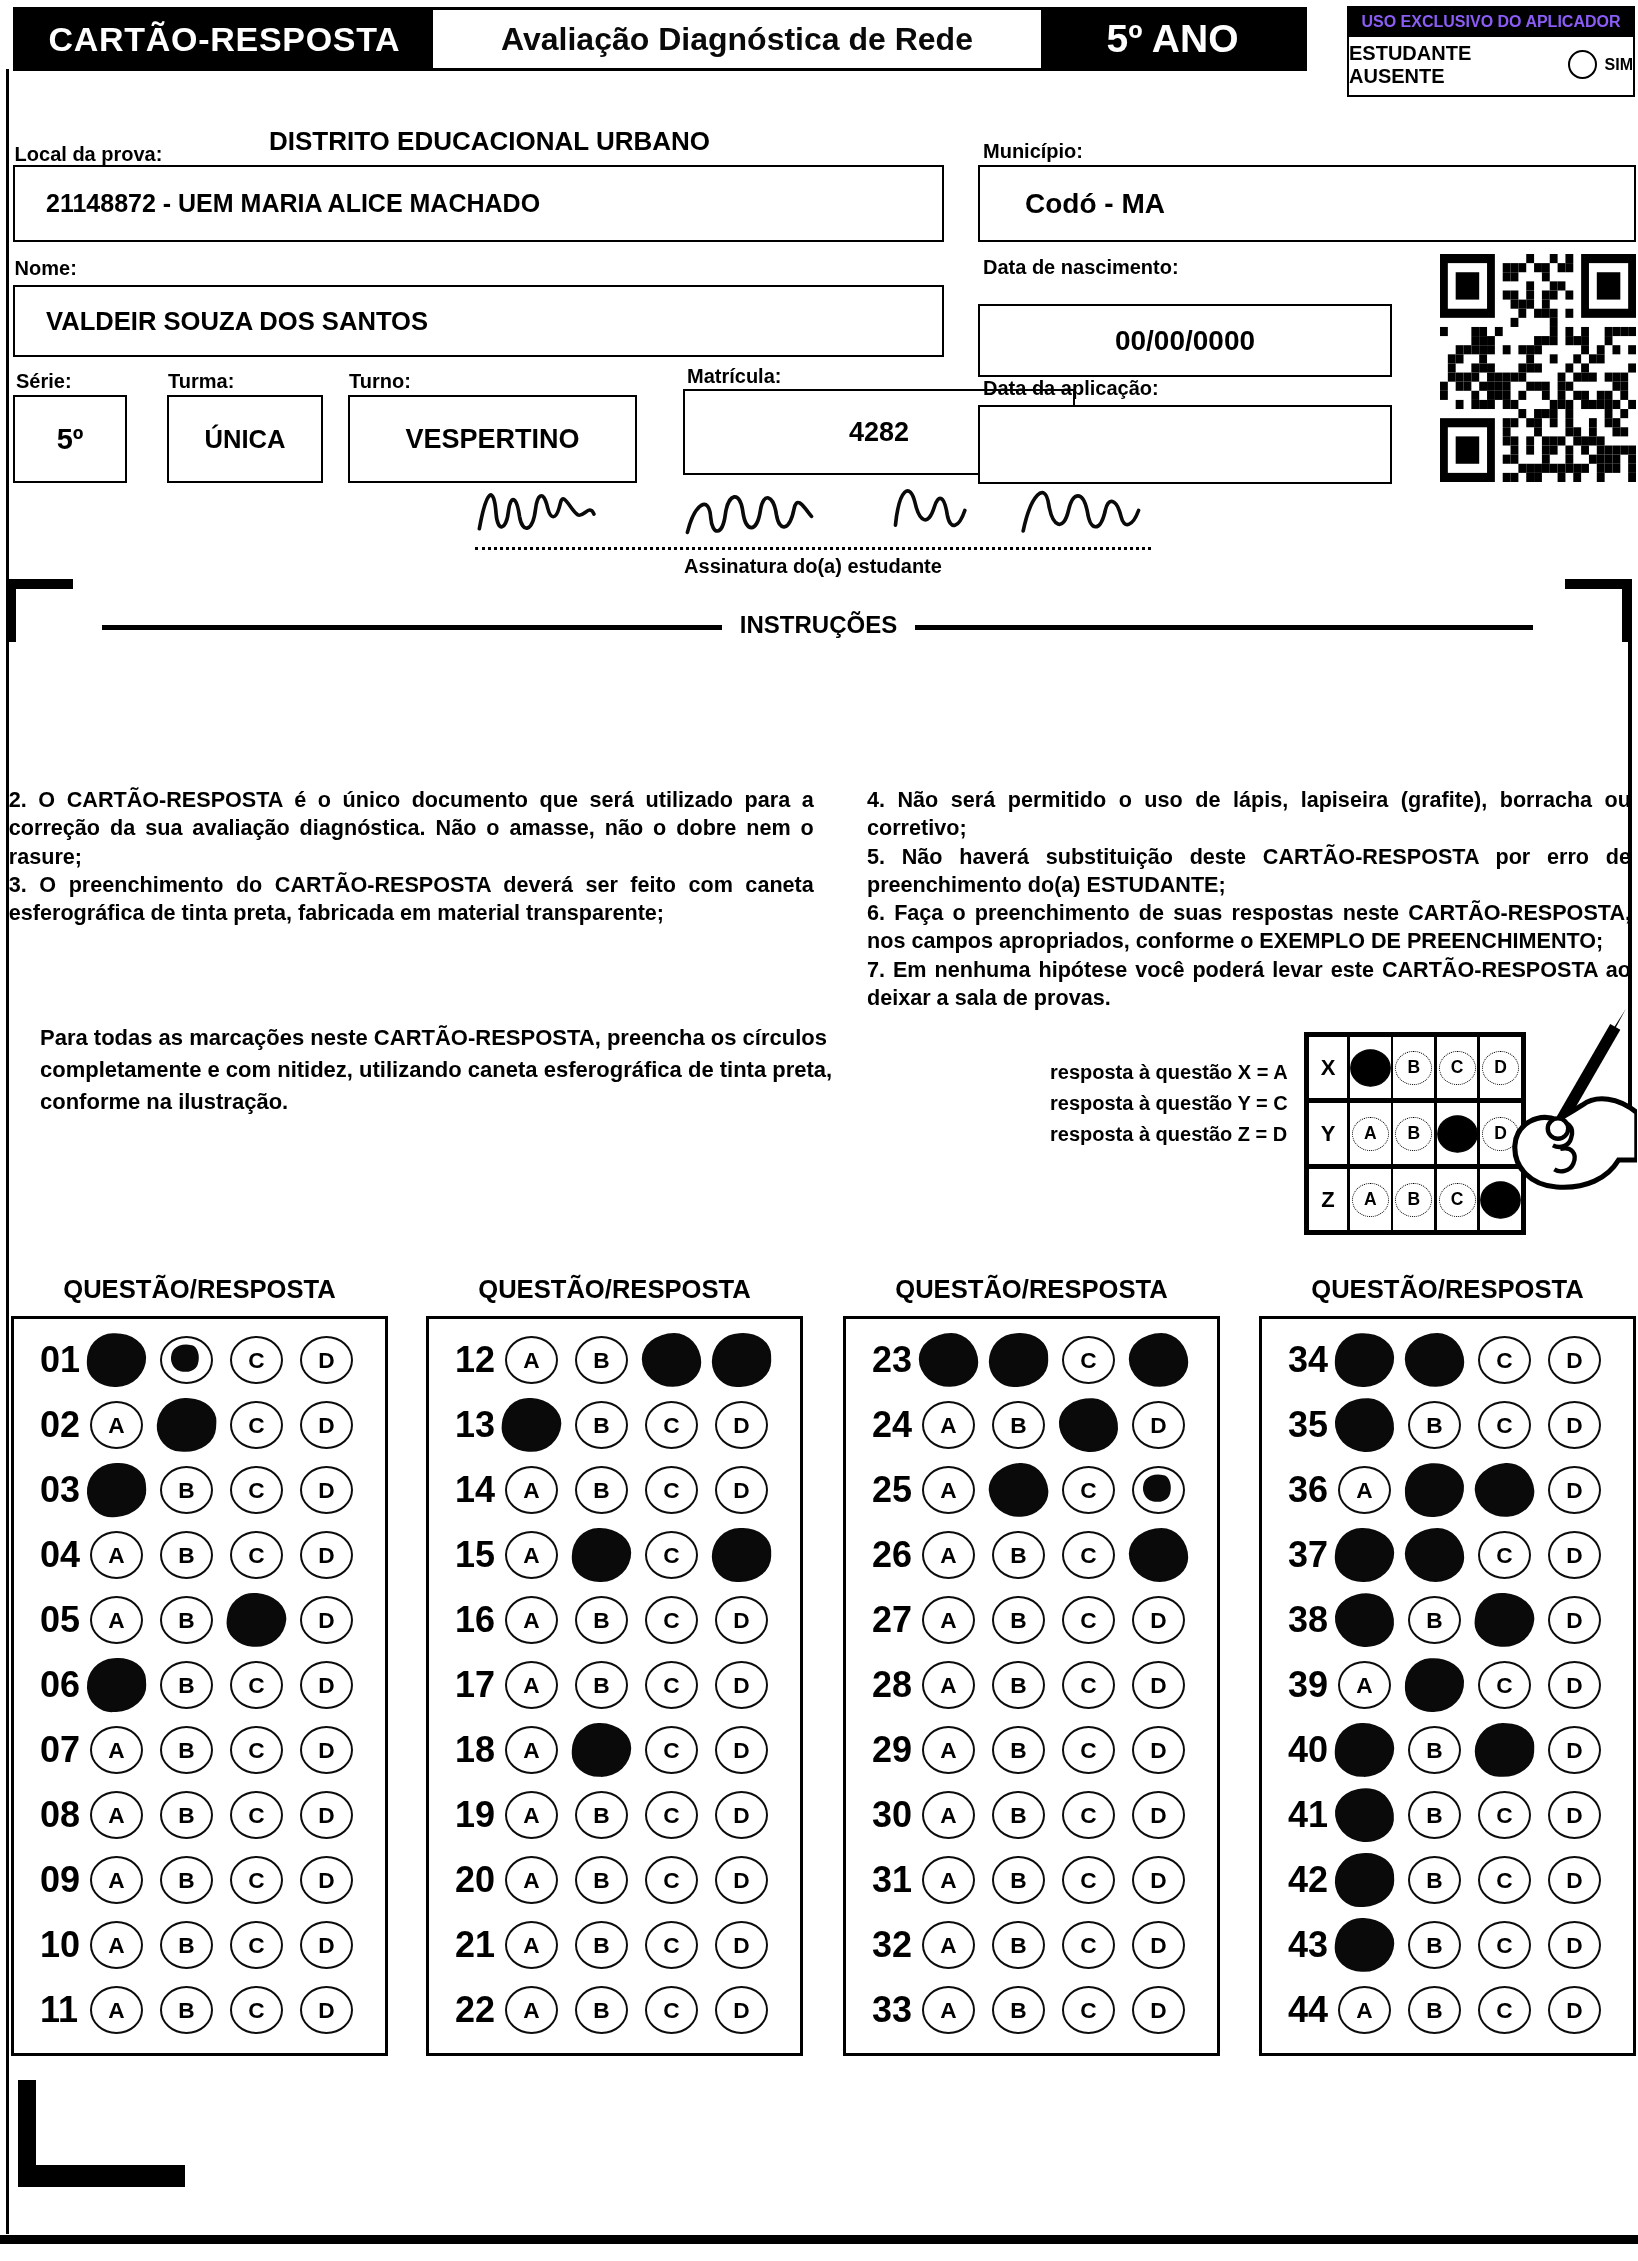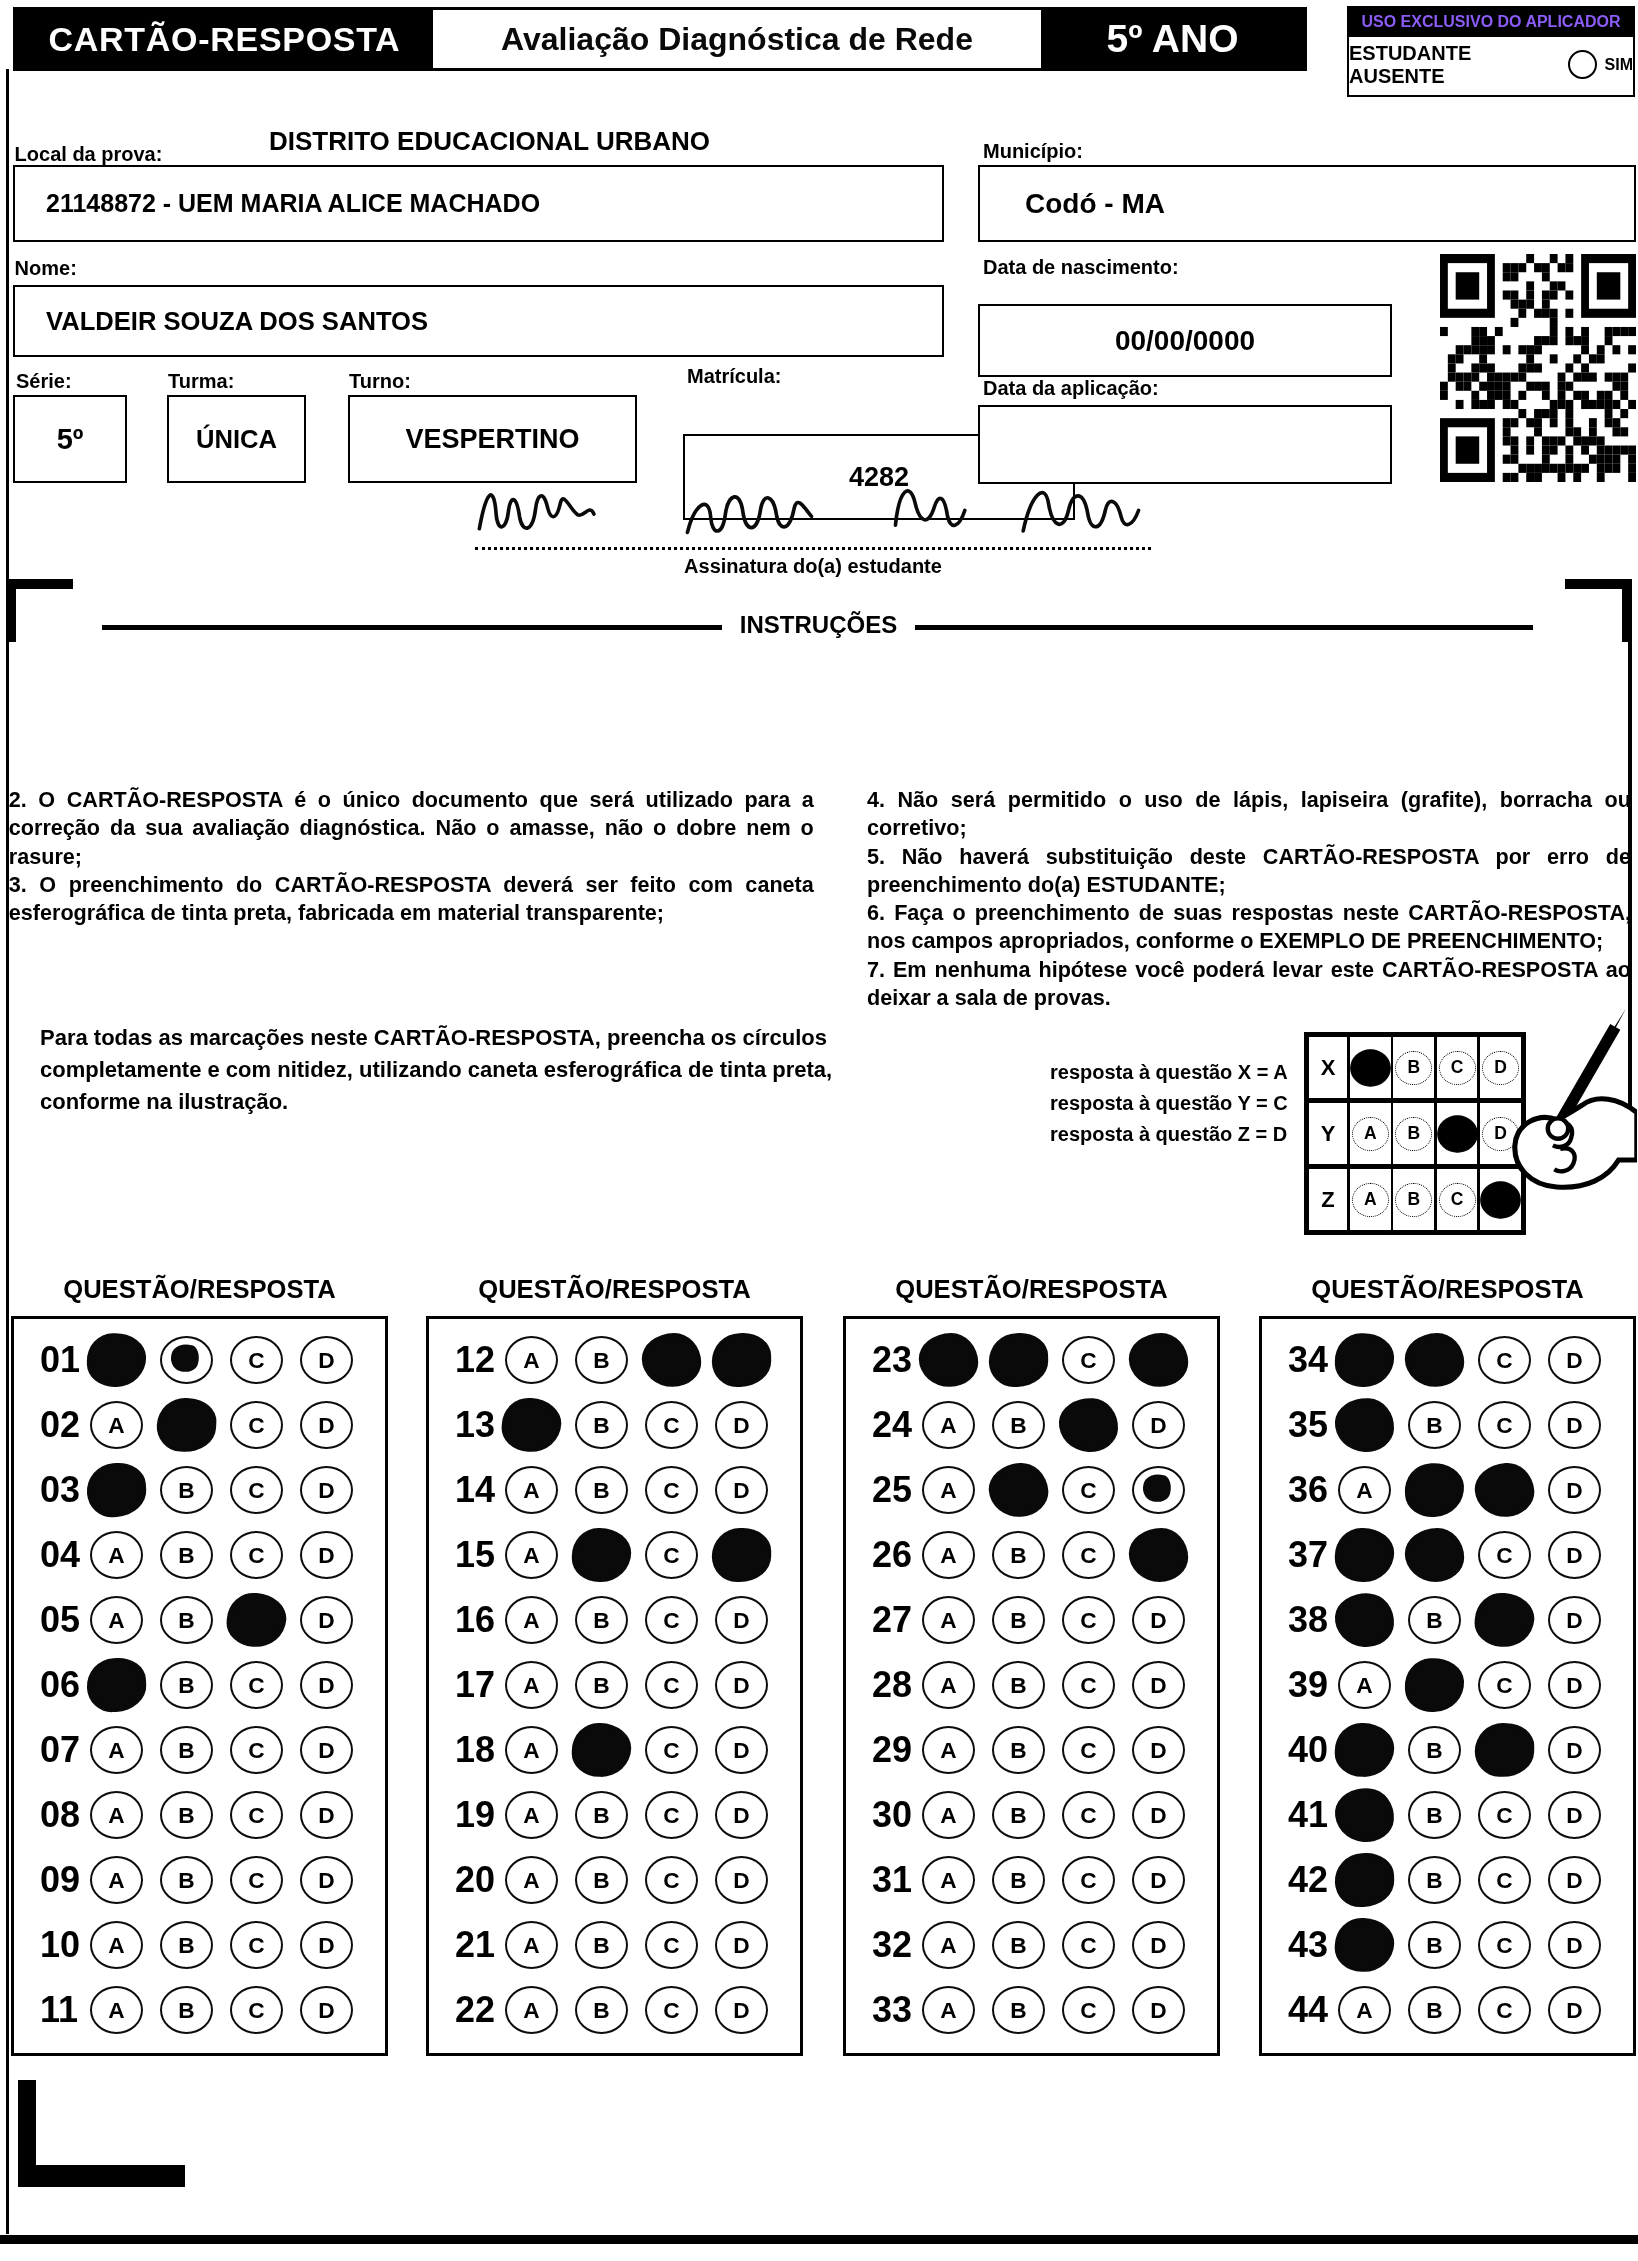--- a/index.html
+++ b/index.html
@@ -23,23 +23,23 @@
   
   .lbl{position:absolute;font-weight:700;font-size:20px;}
   .district{left:124px;top:126px;width:731px;text-align:center;font-weight:700;font-size:26px;}
   .box{position:absolute;border:2.9px solid #000;box-sizing:border-box;display:flex;align-items:center;
        font-weight:700;background:#fff;}
   .box-local{left:13px;top:165px;width:931px;height:77px;padding-left:31px;font-size:25px;}
   .box-municipio{left:978px;top:165px;width:658px;height:77px;padding-left:45px;font-size:28px;}
   .box-nome{left:13px;top:285px;width:931px;height:72px;padding-left:31px;font-size:25.6px;}
   .box-nasc{left:978px;top:284px;width:414px;height:73px;justify-content:center;font-size:28px;margin-top:20px;}
   .box-serie{left:13px;top:395px;width:114px;height:88px;justify-content:center;font-size:29px;}
-  .box-turma{left:167px;top:395px;width:139px;height:88px;justify-content:center;font-size:25.6px;}
+  .box-turma{left:167px;top:395px;width:156px;height:88px;justify-content:center;font-size:25.6px;}
   .box-turno{left:348px;top:395px;width:289px;height:88px;justify-content:center;font-size:27px;}
-  .box-matric{left:683px;top:389px;width:392px;height:86px;justify-content:center;font-size:27px;margin-top:45px;}
+  .box-matric{left:683px;top:389px;width:392px;height:86px;justify-content:center;font-size:27px;}
   .box-aplic{left:978px;top:405px;width:414px;height:79px;}
   .qr-wrap{left:1440px;top:254px;width:196px;height:228px;}
   .sig-svg{left:468px;top:474px;width:687px;height:73px;}
   .sig-line{left:475px;top:547px;width:676px;height:0;border-top:3.7px dotted #000;}
   .sig-label{left:475px;top:555px;width:676px;text-align:center;font-weight:700;font-size:20px;}
   
   .left-rule{left:5.8px;top:69px;width:3.7px;height:2165px;background:#000;}
   .right-rule{left:1628px;top:589px;width:4.4px;height:553px;background:#000;}
   .br-tl{left:5.8px;top:579px;width:67px;height:63px;border-top:10.2px solid #000;border-left:10.2px solid #000;box-sizing:border-box;}
   .br-tr{left:1565px;top:579px;width:67px;height:63px;border-top:10.2px solid #000;border-right:10.2px solid #000;box-sizing:border-box;}

